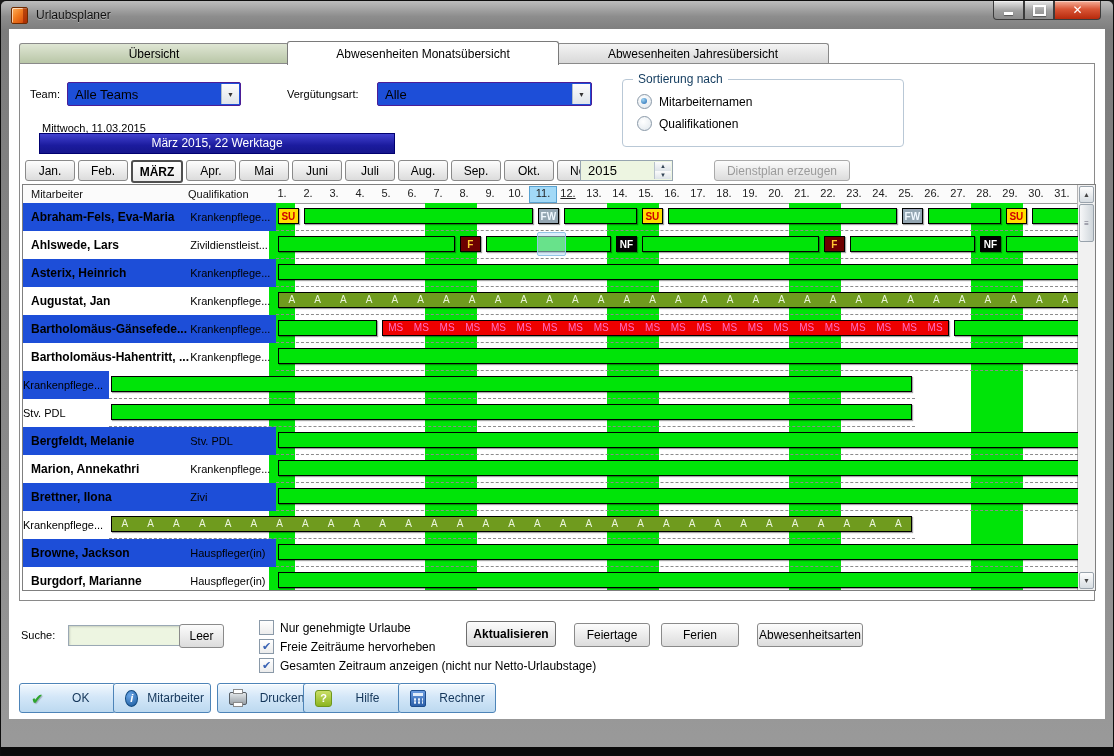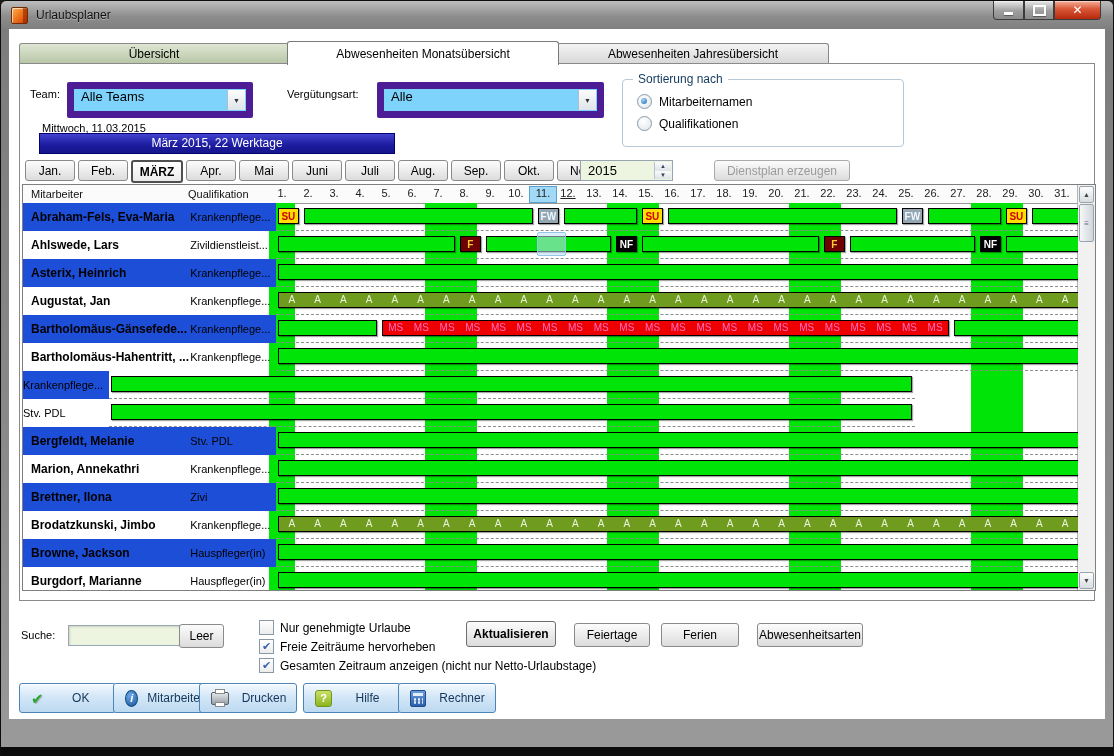--- a/index.html
+++ b/index.html
@@ -27,22 +27,22 @@
   .client{position:absolute;left:8px;right:8px;top:28px;height:690px;background:#fff}
   
   .tab{position:absolute;top:14px;height:20px;border:1px solid #898989;border-bottom:none;border-radius:3px 3px 0 0;
        display:flex;align-items:center;justify-content:center;font-size:12px;cursor:default;z-index:1}
   .tab.t-green{background:linear-gradient(#dfe6d4,#b7c5a5)}
   .tab.t-gray{background:linear-gradient(#f4f4f4,#d7d7d7)}
   .tab.active{background:#fff;height:23px;top:12px;z-index:3;border-color:#7a7a7a}
   .panel{position:absolute;left:10px;top:34px;width:1074px;height:536px;border:1px solid #8a8a8a;background:#fff;z-index:2}
   .lbl{position:absolute;white-space:nowrap;font-size:11px}
   
-  .combo{position:absolute;height:22px;background:#7dd3fc;border:7px solid #4c1d95;border-radius:2px;
-         display:flex;padding-left:7px;font-size:13px}
+  .combo{position:absolute;height:22px;background:#1d4ed8;border:1px solid #4c1d95;border-radius:2px;
+         display:flex;align-items:center;padding-left:7px;font-size:13px}
   .combo-arrow{position:absolute;right:1px;top:1px;bottom:1px;width:17px;border-left:1px solid #aebdc9;
          background:linear-gradient(#fcfcfc,#dfe5ea);display:flex;align-items:center;justify-content:center;font-size:7px;color:#333}
   
   .group{position:absolute;left:602px;top:15px;width:280px;height:66px;border:1px solid #b9c8d6;border-radius:4px}
   .group-title{position:absolute;top:-8px;left:10px;background:#fff;padding:0 5px;color:#123b5e;font-size:12px}
   .radio{position:absolute;left:14px;display:flex;align-items:center;gap:7px;font-size:12px}
   .rdot{width:13px;height:13px;border-radius:50%;border:1px solid #8a99a8;background:radial-gradient(circle at 40% 35%,#fff,#dfe6ec);position:relative}
   .rdot.sel::after{content:"";position:absolute;left:3px;top:3px;width:6px;height:6px;border-radius:50%;
         background:radial-gradient(circle at 35% 30%,#9fd4f2,#2268b2)}
   .banner{position:absolute;left:19px;top:69px;width:354px;height:19px;border:1px solid #000070;color:#fff;
@@ -391,21 +391,20 @@
               </div>
             </div>
             <div class="srow alt">
               <div class="cell-name">Brettner, Ilona</div>
               <div class="cell-qual">Zivi</div>
               <div class="cell-chart">
                 <div class="gbar" style="left: 2px; width: 801px; background: rgb(0, 228, 8);"></div>
               </div>
             </div>
             <div class="srow">
-              <div class="cell-name">Brodatzkunski, Jimbo</div>
               <div class="cell-qual">Krankenpflege...</div>
               <div class="cell-chart">
                 <div class="gbar" style="left: 2px; width: 801px; background: rgb(111, 155, 30);">
                   <span style="color: rgb(234, 245, 218);">A</span>
                   <span style="color: rgb(234, 245, 218);">A</span>
                   <span style="color: rgb(234, 245, 218);">A</span>
                   <span style="color: rgb(234, 245, 218);">A</span>
                   <span style="color: rgb(234, 245, 218);">A</span>
                   <span style="color: rgb(234, 245, 218);">A</span>
                   <span style="color: rgb(234, 245, 218);">A</span>
@@ -483,21 +482,21 @@
 
     <div id="action-buttons">
         <div class="abtn" style="left: 10px; width: 84px;">
           <span class="icon-check"></span>
           <span style="flex: 1 1 0%; text-align: center; padding-right: 6px;">OK</span>
         </div>
         <div class="abtn" style="left: 104px; width: 85px;">
           <span class="icon-info"></span>
           <span style="flex: 1 1 0%; text-align: center; padding-right: 6px;">Mitarbeiter</span>
         </div>
-        <div class="abtn" style="left: 190px; width: 85px;">
+        <div class="abtn" style="left: 208px; width: 85px;">
           <span class="icon-printer"></span>
           <span style="flex: 1 1 0%; text-align: center; padding-right: 6px;">Drucken</span>
         </div>
         <div class="abtn" style="left: 294px; width: 85px;">
           <span class="icon-help"></span>
           <span style="flex: 1 1 0%; text-align: center; padding-right: 6px;">Hilfe</span>
         </div>
         <div class="abtn" style="left: 389px; width: 85px;">
           <span class="icon-calc"></span>
           <span style="flex: 1 1 0%; text-align: center; padding-right: 6px;">Rechner</span>

